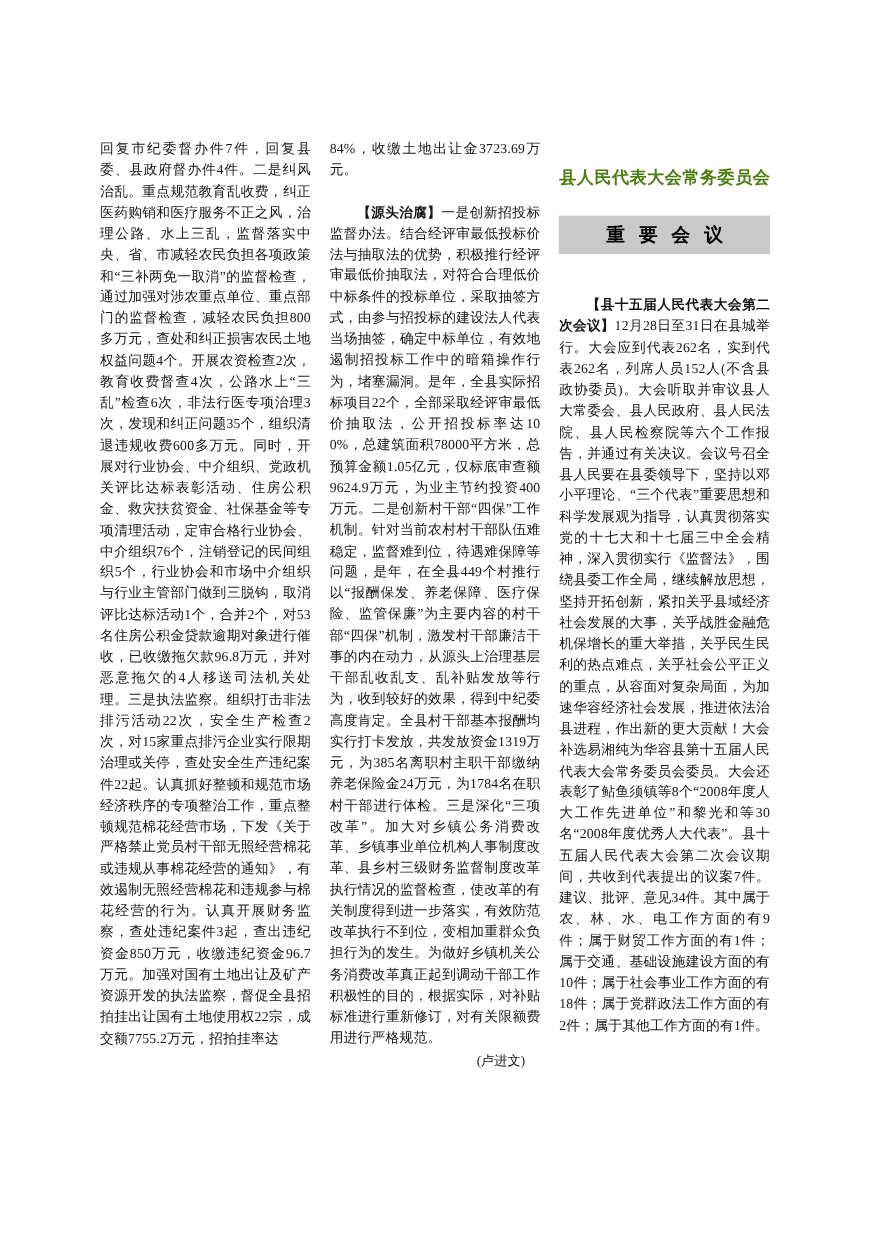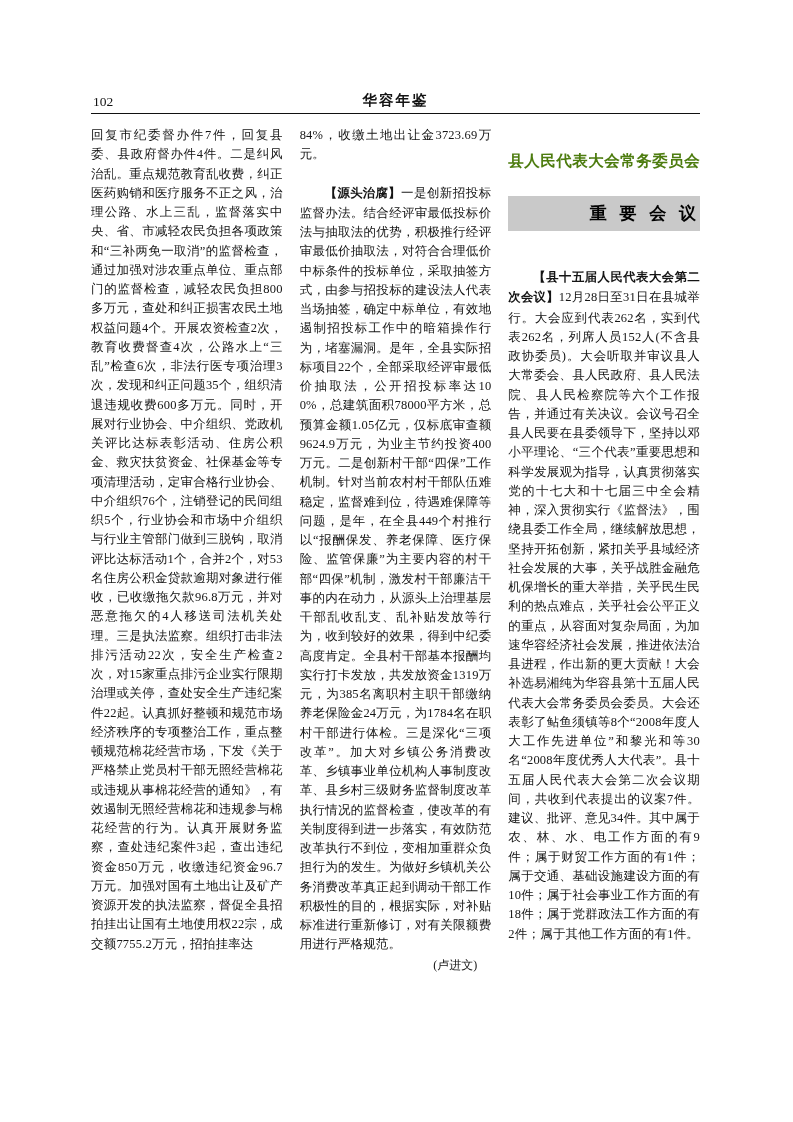--- a/index.html
+++ b/index.html
@@ -59,21 +59,21 @@
   .body-text {
     font-size: 12.5px;
     line-height: 19.25px;
     text-align: justify;
     word-break: break-all;
     letter-spacing: 0.2px;
   }
   .indent { text-indent: 2em; }
   .entry-heading {
     font-weight: bold;
-    font-family: Liberation Mono, monospace;
+    font-family: Liberation Serif, serif;
     font-size: 12.3px;
   }
   .spaced-entry { margin-top: 19px; }
 
   .byline {
     font-size: 12px;
     line-height: 19.25px;
     text-align: right;
     padding-right: 14px;
     margin-top: 1px;
@@ -90,41 +90,37 @@
     white-space: nowrap;
     color: #4d7c0f;
   }
   .section-box {
     margin-top: 24px;
     width: 100%;
     height: 35px;
     background: #c9c9c9;
     display: flex;
     align-items: center;
-    justify-content: flex-end;
+    justify-content: center;
   }
   .section-box span {
     font-family: "Liberation Sans", "DejaVu Sans", sans-serif;
     font-weight: bold;
     font-size: 17px;
     color: #000;
     letter-spacing: 4px;
     text-indent: 4px;
   }
   .col3-entry { margin-top: 37px; }
 </style>
 </head>
 <body>
 
 <div class="page">
 
-  <header class="page-header">
-    <span class="page-num">102</span>
-    <span class="journal-title">华容年鉴</span>
-  </header>
 
   <main class="content">
 
     <div class="col">
       <p class="body-text">回复市纪委督办件7件，回复县委、县政府督办件4件。二是纠风治乱。重点规范教育乱收费，纠正医药购销和医疗服务不正之风，治理公路、水上三乱，监督落实中央、省、市减轻农民负担各项政策和“三补两免一取消”的监督检查，通过加强对涉农重点单位、重点部门的监督检查，减轻农民负担800多万元，查处和纠正损害农民土地权益问题4个。开展农资检查2次，教育收费督查4次，公路水上“三乱”检查6次，非法行医专项治理3次，发现和纠正问题35个，组织清退违规收费600多万元。同时，开展对行业协会、中介组织、党政机关评比达标表彰活动、住房公积金、救灾扶贫资金、社保基金等专项清理活动，定审合格行业协会、中介组织76个，注销登记的民间组织5个，行业协会和市场中介组织与行业主管部门做到三脱钩，取消评比达标活动1个，合并2个，对53名住房公积金贷款逾期对象进行催收，已收缴拖欠款96.8万元，并对恶意拖欠的4人移送司法机关处理。三是执法监察。组织打击非法排污活动22次，安全生产检查2次，对15家重点排污企业实行限期治理或关停，查处安全生产违纪案件22起。认真抓好整顿和规范市场经济秩序的专项整治工作，重点整顿规范棉花经营市场，下发《关于严格禁止党员村干部无照经营棉花或违规从事棉花经营的通知》，有效遏制无照经营棉花和违规参与棉花经营的行为。认真开展财务监察，查处违纪案件3起，查出违纪资金850万元，收缴违纪资金96.7万元。加强对国有土地出让及矿产资源开发的执法监察，督促全县招拍挂出让国有土地使用权22宗，成交额7755.2万元，招拍挂率达</p>
     </div>
 
     <div class="col">
       <p class="body-text">84%，收缴土地出让金3723.69万元。</p>
       <p class="body-text indent spaced-entry">

